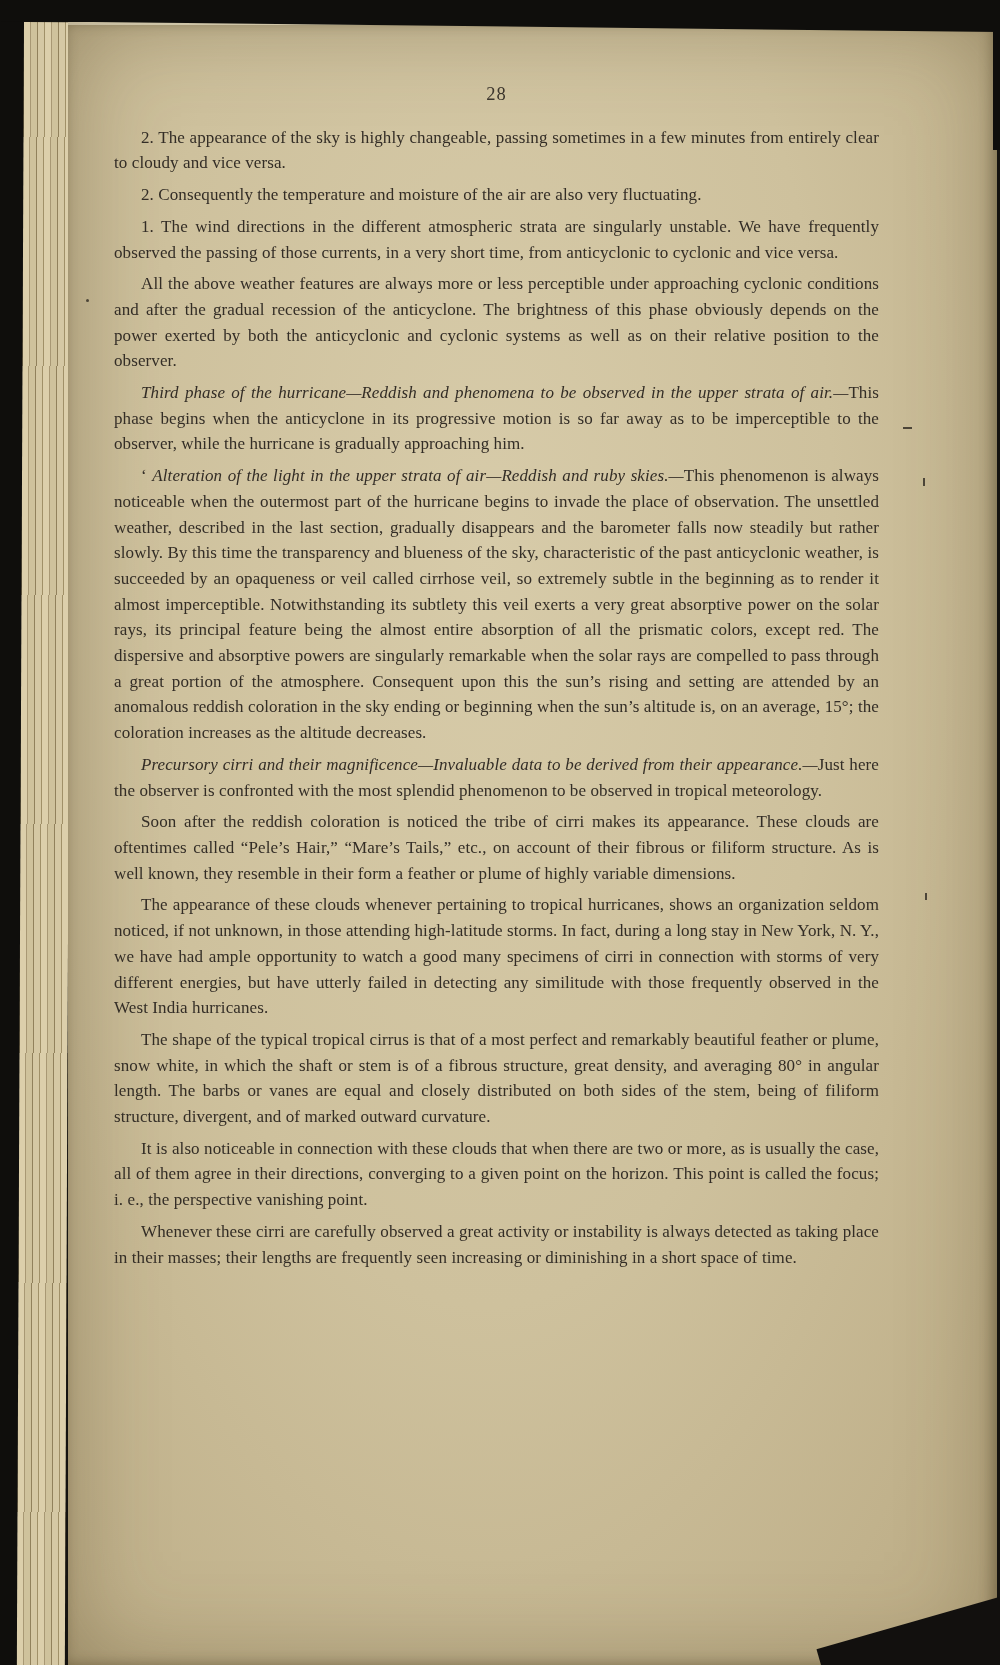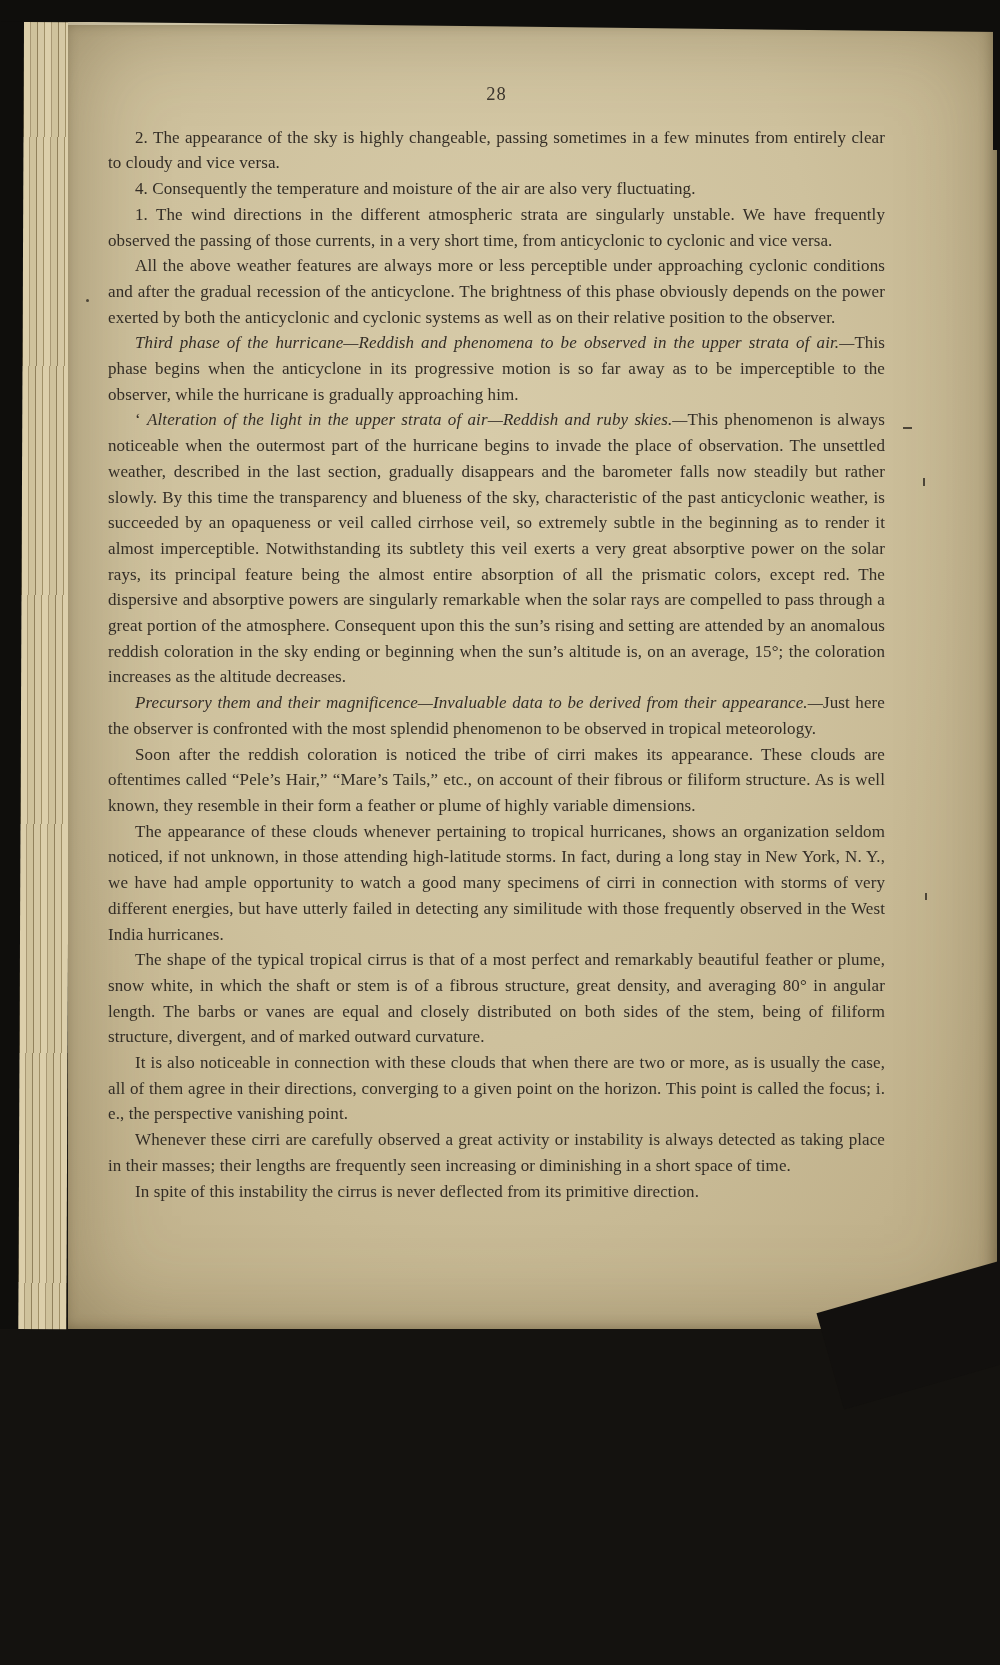--- a/index.html
+++ b/index.html
@@ -4,21 +4,21 @@
 <style>
   * { margin:0; padding:0; box-sizing:border-box; }
   html, body { width:1000px; height:1665px; }
   body {
     background:#14120f;
     font-family:"Liberation Serif", serif;
     overflow:hidden;
     position:relative;
   }
   .scan {
-    position:absolute; inset:0; width:1000px; height:1329px;
+    position:absolute; inset:0; width:1000px; height:1665px;
     background:#14120f;
   }
   
   .left-band {
     position:absolute; left:0; top:0; width:24px; height:100%;
     background:#0f0e0c;
   }
   
   .page-edges {
     position:absolute; left:24px; top:22px; bottom:0; width:48px;
@@ -62,53 +62,52 @@
     text-align:justify;
     letter-spacing:0.1px;
   }
   .page-number {
     text-align:center;
     font-size:18.5px;
     letter-spacing:1px;
     margin-bottom:17px;
     color:#3b352c;
   }
-  .para { margin:0; text-indent:27px; }
+  .para { margin:6px; text-indent:27px; }
   .seg.italic { font-style:italic; }
   
   .artifact { position:absolute; background:#4c4538; }
   .artifact.dash-right { left:903px; top:427px; width:9px; height:2px; }
   .artifact.dot-left  { left:86px;  top:299px; width:3px; height:3px; border-radius:50%; }
   .artifact.tick-right { left:923px; top:478px; width:2px; height:8px; }
   .artifact.tick-right2 { left:925px; top:893px; width:2px; height:7px; }
 </style>
 </head>
 <body>
 
 <div class="scan">
   <div class="left-band"></div>
   <div class="page-edges"></div>
 
   <div class="page">
     <div class="content">
       <div class="page-number">28</div>
       <div id="paragraph-host">
           <p class="para"><span class="seg">2. The appearance of the sky is highly changeable, passing sometimes in a few minutes from entirely clear to cloudy and vice versa.</span></p>
-          <p class="para"><span class="seg">4. Consequently the temperature and moisture of the air are also very fluctuating.</span></p>
+          <p class="para"><span class="seg">2. Consequently the temperature and moisture of the air are also very fluctuating.</span></p>
           <p class="para"><span class="seg">1. The wind directions in the different atmospheric strata are singularly unstable. We have frequently observed the passing of those currents, in a very short time, from anticyclonic to cyclonic and vice versa.</span></p>
           <p class="para"><span class="seg">All the above weather features are always more or less perceptible under approaching cyclonic conditions and after the gradual recession of the anticyclone.  The brightness of this phase obviously depends on the power exerted by both the anticyclonic and cyclonic systems as well as on their relative position to the observer.</span></p>
           <p class="para"><span class="seg italic">Third phase of the hurricane—Reddish and phenomena to be observed in the upper strata of air.—</span><span class="seg">This phase begins when the anticyclone in its progressive motion is so far away as to be imperceptible to the observer, while the hurricane is gradually approaching him.</span></p>
           <p class="para"><span class="seg">‘ </span><span class="seg italic">Alteration of the light in the upper strata of air—Reddish and ruby skies.—</span><span class="seg">This phenomenon is always noticeable when the outermost part of the hurricane begins to invade the place of observation.  The unsettled weather, described in the last section, gradually disappears and the barometer falls now steadily but rather slowly. By this time the transparency and blueness of the sky, characteristic of the past anticyclonic weather, is succeeded by an opaqueness or veil called cirrhose veil, so extremely subtle in the beginning as to render it almost imperceptible.  Notwithstanding its subtlety this veil exerts a very great absorptive power on the solar rays, its principal feature being the almost entire absorption of all the prismatic colors, except red.  The dispersive and absorptive powers are singularly remarkable when the solar rays are compelled to pass through a great portion of the atmosphere.  Consequent upon this the sun’s rising and setting are attended by an anomalous reddish coloration in the sky ending or beginning when the sun’s altitude is, on an average, 15°; the coloration increases as the altitude decreases.</span></p>
-          <p class="para"><span class="seg italic">Precursory them and their magnificence—Invaluable data to be derived from their appearance.—</span><span class="seg">Just here the observer is confronted with the most splendid phenomenon to be observed in tropical meteorology.</span></p>
+          <p class="para"><span class="seg italic">Precursory cirri and their magnificence—Invaluable data to be derived from their appearance.—</span><span class="seg">Just here the observer is confronted with the most splendid phenomenon to be observed in tropical meteorology.</span></p>
           <p class="para"><span class="seg">Soon after the reddish coloration is noticed the tribe of cirri makes its appearance. These clouds are oftentimes called “Pele’s Hair,” “Mare’s Tails,” etc., on account of their fibrous or filiform structure.  As is well known, they resemble in their form a feather or plume of highly variable dimensions.</span></p>
           <p class="para"><span class="seg">The appearance of these clouds whenever pertaining to tropical hurricanes, shows an organization seldom noticed, if not unknown, in those attending high-latitude storms.  In fact, during a long stay in New York, N. Y., we have had ample opportunity to watch a good many specimens of cirri in connection with storms of very different energies, but have utterly failed in detecting any similitude with those frequently observed in the West India hurricanes.</span></p>
           <p class="para"><span class="seg">The shape of the typical tropical cirrus is that of a most perfect and remarkably beautiful feather or plume, snow white, in which the shaft or stem is of a fibrous structure, great density, and averaging 80° in angular length.  The barbs or vanes are equal and closely distributed on both sides of the stem, being of filiform structure, divergent, and of marked outward curvature.</span></p>
           <p class="para"><span class="seg">It is also noticeable in connection with these clouds that when there are two or more, as is usually the case, all of them agree in their directions, converging to a given point on the horizon.  This point is called the focus; i. e., the perspective vanishing point.</span></p>
           <p class="para"><span class="seg">Whenever these cirri are carefully observed a great activity or instability is always detected as taking place in their masses; their lengths are frequently seen increasing or diminishing in a short space of time.</span></p>
-          <p class="para"><span class="seg">In spite of this instability the cirrus is never deflected from its primitive direction.</span></p>
         </div>
     </div>
   </div>
 
   <div class="top-band"></div>
   <div class="right-sliver"></div>
   <div class="corner-br"></div>
 
   <div class="artifact dash-right"></div>
   <div class="artifact dot-left"></div>

